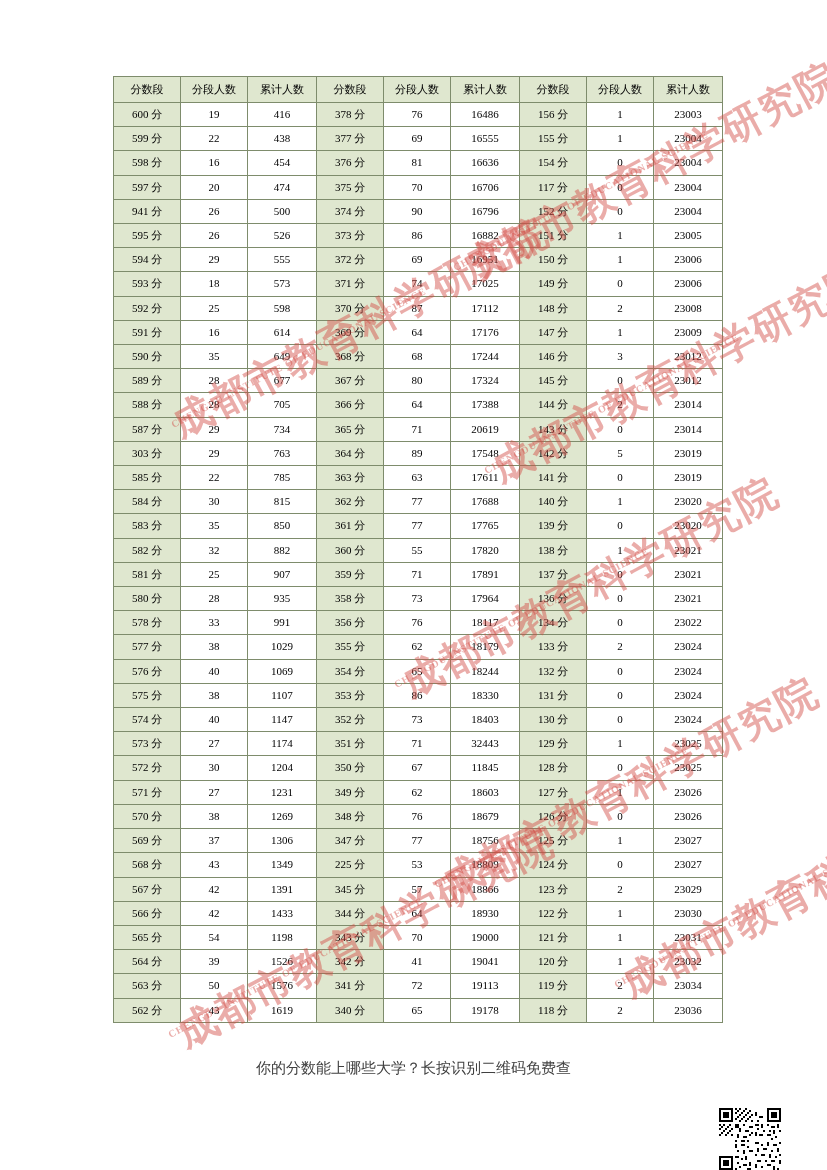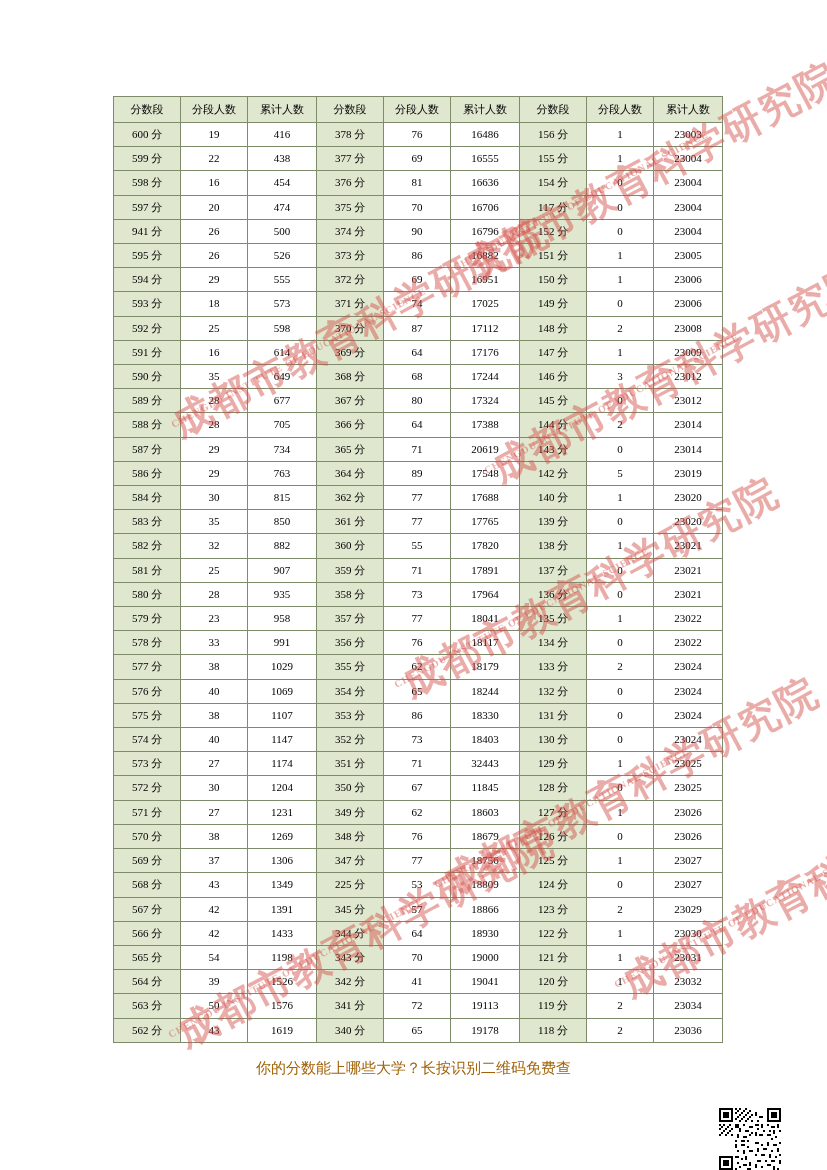--- a/index.html
+++ b/index.html
@@ -15,21 +15,21 @@
     overflow: hidden;
   }
   .page {
     position: relative;
     width: 827px;
     height: 1170px;
   }
   .table-wrap {
     position: absolute;
     left: 113px;
-    top: 96px;
+    top: 76px;
     width: 601px;
   }
   table.score-table {
     border-collapse: collapse;
     width: 601px;
     table-layout: fixed;
   }
   table.score-table td, table.score-table th {
     border: 1px solid #7e8c6c;
     height: 23.2px;
@@ -60,21 +60,21 @@
     background: #ffffff;
     width: 68px;
   }
   .footer-note {
     position: absolute;
     left: 0;
     top: 1059px;
     width: 827px;
     text-align: center;
     font-size: 15px;
-    color: #a16207;
+    color: #404040;
     font-family: "Liberation Serif", "DejaVu Serif", serif;
   }
   .qr {
     position: absolute;
     left: 719px;
     top: 1108px;
     width: 62px;
     height: 62px;
   }
   .qr svg { display: block; }
@@ -280,31 +280,42 @@
             <td class="cnt">29</td>
             <td class="cum">734</td>
             <td class="seg">365 分</td>
             <td class="cnt">71</td>
             <td class="cum">20619</td>
             <td class="seg">143 分</td>
             <td class="cnt">0</td>
             <td class="cum">23014</td>
           </tr>
           <tr>
-            <td class="seg">586 分</td>
+            <td class="seg">303 分</td>
             <td class="cnt">29</td>
             <td class="cum">763</td>
             <td class="seg">364 分</td>
             <td class="cnt">89</td>
             <td class="cum">17548</td>
             <td class="seg">142 分</td>
             <td class="cnt">5</td>
             <td class="cum">23019</td>
           </tr>
           <tr>
+            <td class="seg">585 分</td>
+            <td class="cnt">22</td>
+            <td class="cum">785</td>
+            <td class="seg">363 分</td>
+            <td class="cnt">63</td>
+            <td class="cum">17611</td>
+            <td class="seg">141 分</td>
+            <td class="cnt">0</td>
+            <td class="cum">23019</td>
+          </tr>
+          <tr>
             <td class="seg">584 分</td>
             <td class="cnt">30</td>
             <td class="cum">815</td>
             <td class="seg">362 分</td>
             <td class="cnt">77</td>
             <td class="cum">17688</td>
             <td class="seg">140 分</td>
             <td class="cnt">1</td>
             <td class="cum">23020</td>
           </tr>
@@ -344,31 +355,20 @@
           <tr>
             <td class="seg">580 分</td>
             <td class="cnt">28</td>
             <td class="cum">935</td>
             <td class="seg">358 分</td>
             <td class="cnt">73</td>
             <td class="cum">17964</td>
             <td class="seg">136 分</td>
             <td class="cnt">0</td>
             <td class="cum">23021</td>
-          </tr>
-          <tr>
-            <td class="seg">579 分</td>
-            <td class="cnt">23</td>
-            <td class="cum">958</td>
-            <td class="seg">357 分</td>
-            <td class="cnt">77</td>
-            <td class="cum">18041</td>
-            <td class="seg">135 分</td>
-            <td class="cnt">1</td>
-            <td class="cum">23022</td>
           </tr>
           <tr>
             <td class="seg">578 分</td>
             <td class="cnt">33</td>
             <td class="cum">991</td>
             <td class="seg">356 分</td>
             <td class="cnt">76</td>
             <td class="cum">18117</td>
             <td class="seg">134 分</td>
             <td class="cnt">0</td>

